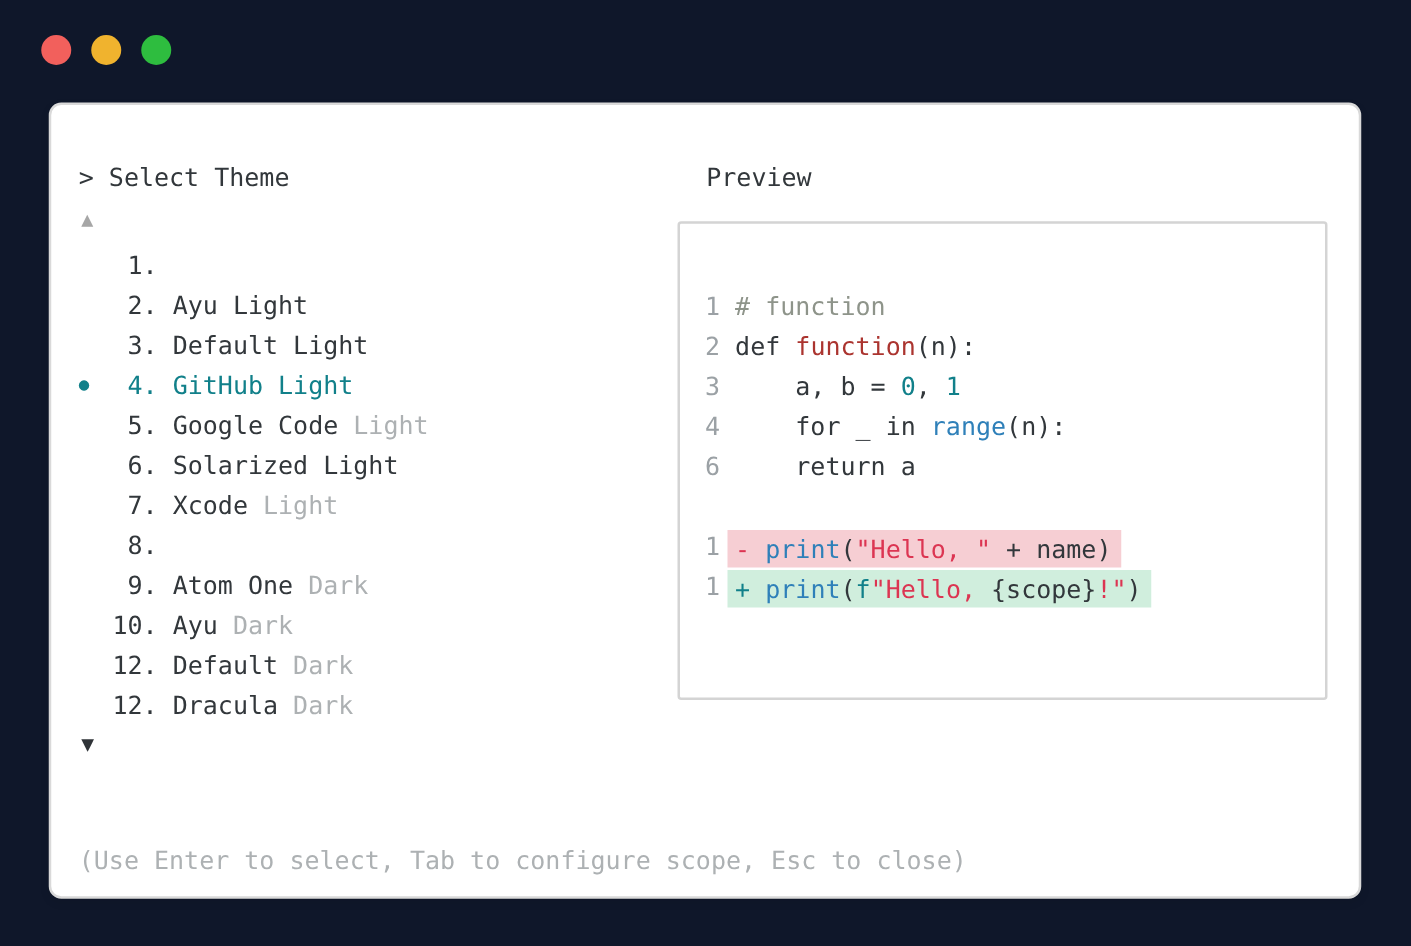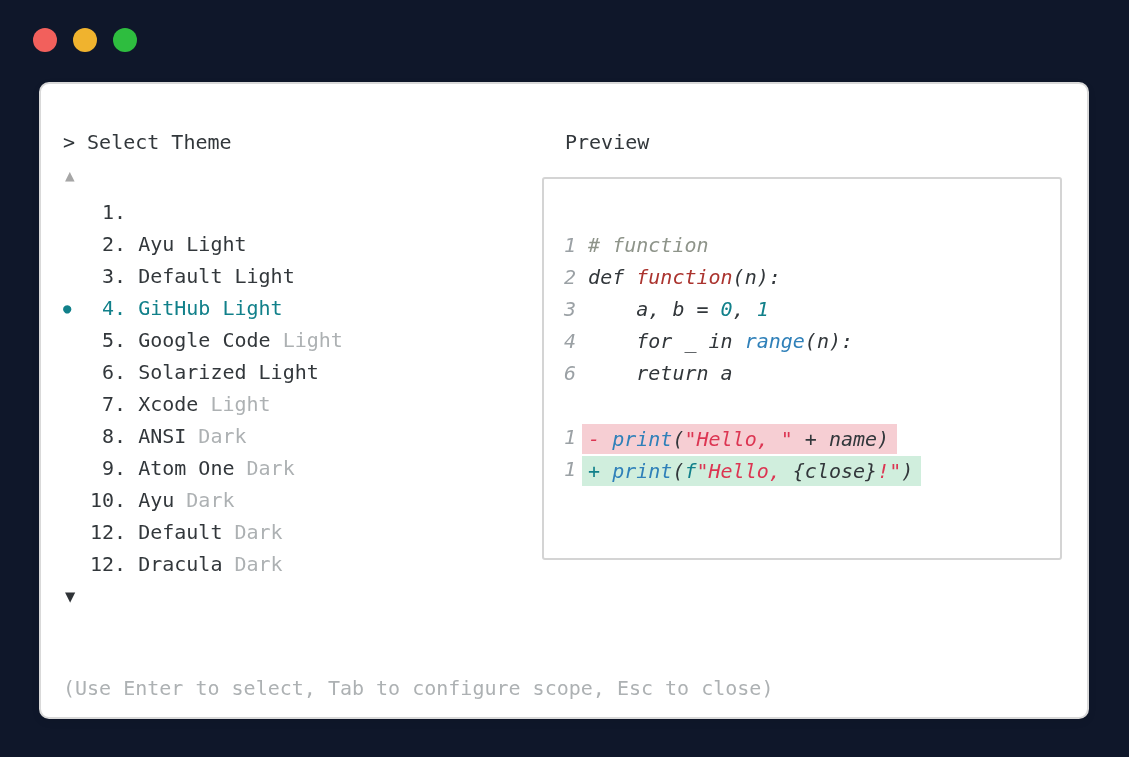--- a/index.html
+++ b/index.html
@@ -56,21 +56,21 @@
   .preview-label { position: absolute; left: 484px; top: 42px; margin-left: 40px; }
   .preview-box {
     position: absolute; left: 501px; top: 93px;
     width: 520px; height: 383px;
     border: 2px solid #d4d4d4;
     border-radius: 3px;
     background: #fff;
     overflow: hidden;
   }
   #code-block { padding: 50px 0 0 20px; }
-  .code-line { height: 32px; white-space: pre; font-style: italic; }
+  .code-line { height: 32px; white-space: pre; }
   .lno { color: var(--line-number); }
   .line-content { display: inline-block; }
   .line-content.removed { background: var(--removed-bg); height: 30px; line-height: 30px; padding: 0 8px 0 6px; margin-left: -6px; vertical-align: middle; }
   .line-content.added   { background: var(--added-bg);   height: 30px; line-height: 30px; padding: 0 8px 0 6px; margin-left: -6px; vertical-align: middle; }
 
   .tk-text    { color: var(--text-dark); }
   .tk-comment { color: var(--comment); }
   .tk-func    { color: var(--function-name); }
   .tk-num     { color: var(--number-teal); }
   .tk-builtin { color: var(--builtin-blue); }
@@ -97,40 +97,40 @@
     <div class="arrow up">▲</div>
 
     <div class="theme-list" id="theme-list">
         <div class="theme-row"><span class="bullet"></span><span class="num">1.</span></div>
         <div class="theme-row"><span class="bullet"></span><span class="num">2.</span><span class="name">Ayu Light</span></div>
         <div class="theme-row"><span class="bullet"></span><span class="num">3.</span><span class="name">Default Light</span></div>
         <div class="theme-row selected"><span class="bullet">●</span><span class="num">4.</span><span class="name">GitHub Light</span></div>
         <div class="theme-row"><span class="bullet"></span><span class="num">5.</span><span class="name">Google Code<span class="dim"> Light</span></span></div>
         <div class="theme-row"><span class="bullet"></span><span class="num">6.</span><span class="name">Solarized Light</span></div>
         <div class="theme-row"><span class="bullet"></span><span class="num">7.</span><span class="name">Xcode<span class="dim"> Light</span></span></div>
-        <div class="theme-row"><span class="bullet"></span><span class="num">8.</span><span class="name">ANSI<span class="dim"> Dark</span></span></div>
+        <div class="theme-row"><span class="bullet"></span><span class="num">8.</span></div>
         <div class="theme-row"><span class="bullet"></span><span class="num">9.</span><span class="name">Atom One<span class="dim"> Dark</span></span></div>
         <div class="theme-row"><span class="bullet"></span><span class="num">10.</span><span class="name">Ayu<span class="dim"> Dark</span></span></div>
         <div class="theme-row"><span class="bullet"></span><span class="num">12.</span><span class="name">Default<span class="dim"> Dark</span></span></div>
         <div class="theme-row"><span class="bullet"></span><span class="num">12.</span><span class="name">Dracula<span class="dim"> Dark</span></span></div>
       </div>
 
     <div class="arrow down">▼</div>
 
     <div class="preview-label">Preview</div>
 
     <div class="preview-box">
       <div id="code-block">
           <div class="code-line"><span class="lno">1 </span><span class="line-content"><span class="tk-comment"># function</span></span></div>
           <div class="code-line"><span class="lno">2 </span><span class="line-content"><span class="tk-text">def </span><span class="tk-func">function</span><span class="tk-text">(n):</span></span></div>
           <div class="code-line"><span class="lno">3 </span><span class="line-content"><span class="tk-text">    a, b = </span><span class="tk-num">0</span><span class="tk-text">, </span><span class="tk-num">1</span></span></div>
           <div class="code-line"><span class="lno">4 </span><span class="line-content"><span class="tk-text">    for _ in </span><span class="tk-builtin">range</span><span class="tk-text">(n):</span></span></div>
           <div class="code-line"><span class="lno">6 </span><span class="line-content"><span class="tk-text">    return a</span></span></div>
           <div class="code-line"></div>
           <div class="code-line"><span class="lno">1 </span><span class="line-content removed"><span class="tk-string">- </span><span class="tk-builtin">print</span><span class="tk-text">(</span><span class="tk-string">"Hello, "</span><span class="tk-text"> + name)</span></span></div>
-          <div class="code-line"><span class="lno">1 </span><span class="line-content added"><span class="tk-accent">+ </span><span class="tk-builtin">print</span><span class="tk-text">(</span><span class="tk-accent">f</span><span class="tk-string">"Hello, </span><span class="tk-text">{close}</span><span class="tk-string">!"</span><span class="tk-text">)</span></span></div>
+          <div class="code-line"><span class="lno">1 </span><span class="line-content added"><span class="tk-accent">+ </span><span class="tk-builtin">print</span><span class="tk-text">(</span><span class="tk-accent">f</span><span class="tk-string">"Hello, </span><span class="tk-text">{scope}</span><span class="tk-string">!"</span><span class="tk-text">)</span></span></div>
         </div>
     </div>
 
     <div class="footer">(Use Enter to select, Tab to configure scope, Esc to close)</div>
 
   </div>
 </div>
 
 </body></html>

